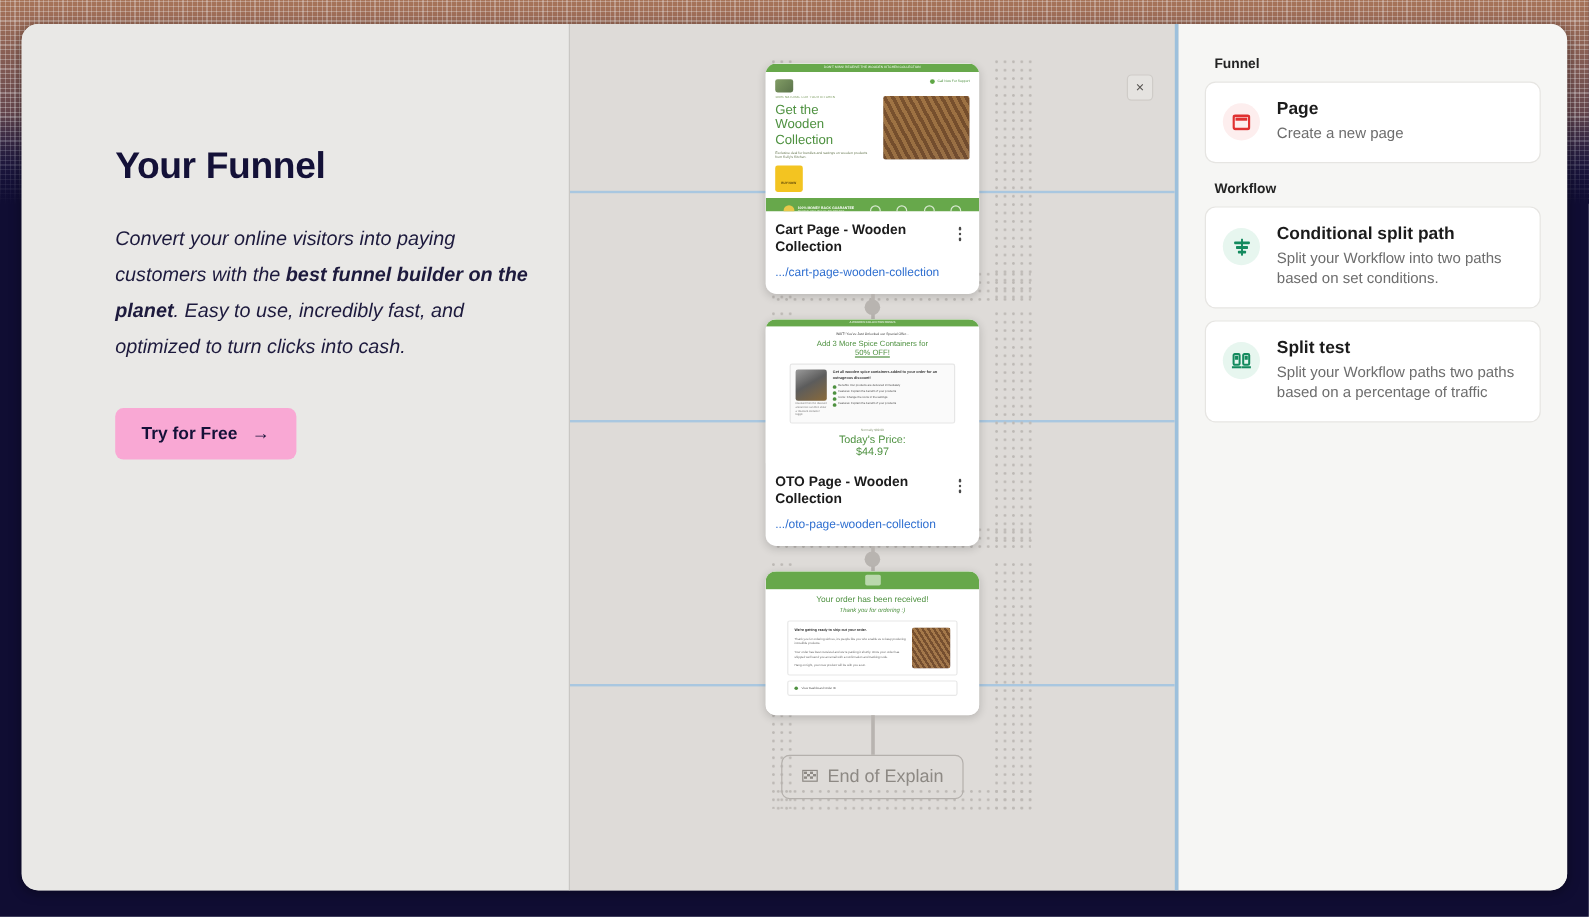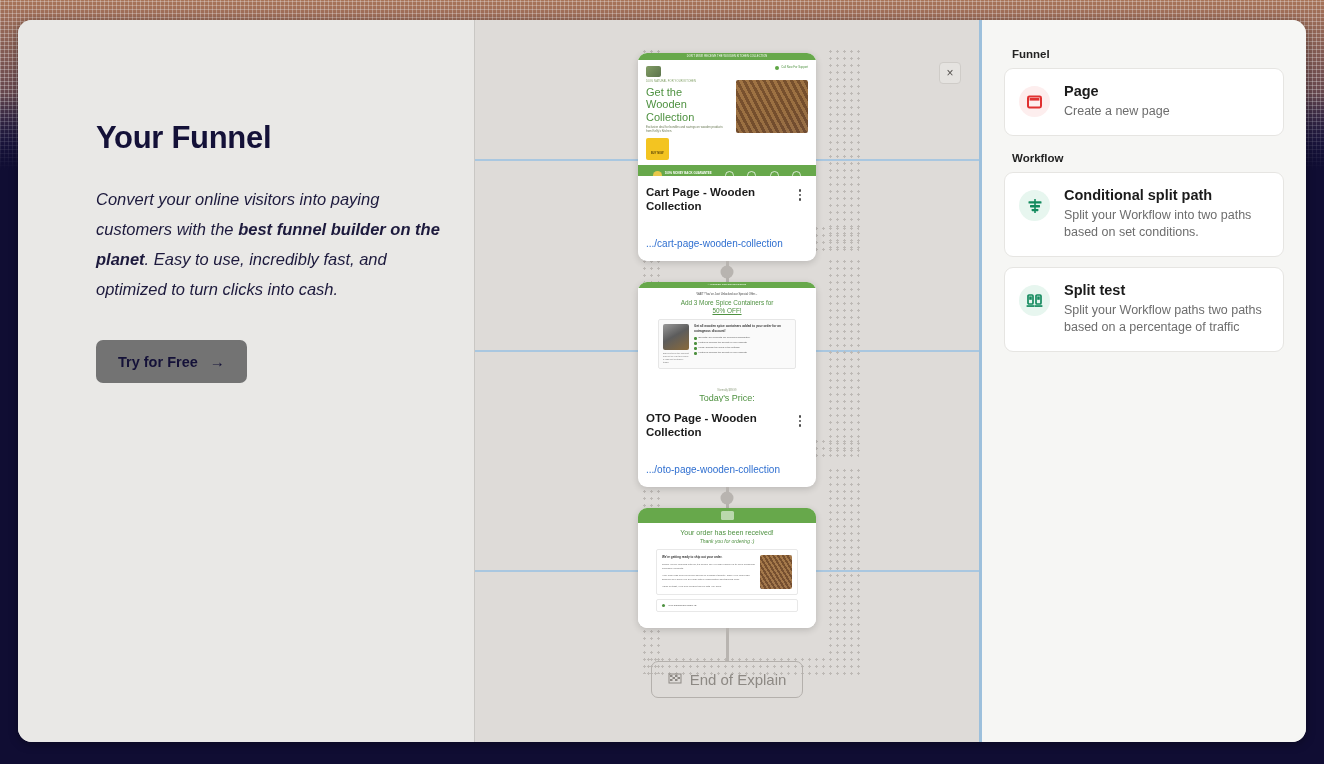--- a/index.html
+++ b/index.html
@@ -57,21 +57,21 @@
   }
   #subcopy {
     font-size: 16.5px; line-height: 30px; color: #1d1a3d;
     width: 358px;
     font-style: italic;
   }
   #subcopy b { font-weight: 700; }
   #cta {
     margin-top: 36px;
     display: inline-flex; align-items: center; gap: 12px;
-    background: #737373;
+    background: #f9a8d4;
     color: #141138;
     font-size: 14.5px; font-weight: 700;
     padding: 13px 22px;
     border: none; border-radius: 7px;
     cursor: pointer;
   }
   #cta .arrow { font-size: 15px; }
 
   
   #canvas {
@@ -115,21 +115,21 @@
     box-shadow: 0 2px 7px rgba(0,0,0,.16);
     overflow: hidden;
   }
   .node-preview { position: relative; width: 100%; overflow: hidden; background: #fff; }
   .node-meta { padding: 9px 10px 11px 8px; position: relative; }
   .node-title {
     font-size: 11.5px; font-weight: 700; color: #1b1b1b;
     line-height: 14px; width: 140px;
   }
   .node-url {
-    margin-top: 24px;
+    margin-top: 8px;
     font-size: 10px; color: #2f6fd0; line-height: 13px;
     width: 150px; word-break: break-all;
   }
   .kebab {
     position: absolute; right: 10px; top: 13px;
     width: 12px; display: flex; flex-direction: column;
     align-items: center; gap: 2px; cursor: pointer;
   }
   .kebab i { width: 2.5px; height: 2.5px; border-radius: 50%; background: #4a4a4a; display: block; }
 
@@ -319,21 +319,21 @@
                     <span style="width:2.5px;height:2.5px;border-radius:50%;background:#4e9140;display:block;margin-top:1px"></span>
                     <span class="mini blur" style="font-size:2.4px;color:#555">Icons: Change the icons in the settings</span>
                   </div>
                 <div style="display:flex;gap:2px;align-items:flex-start;margin-top:1.5px">
                     <span style="width:2.5px;height:2.5px;border-radius:50%;background:#4e9140;display:block;margin-top:1px"></span>
                     <span class="mini blur" style="font-size:2.4px;color:#555">Features: Explain the benefit of your products</span>
                   </div>
               </div>
             </div>
           </div>
-          <div style="text-align:center;margin-top:20px">
+          <div style="text-align:center;margin-top:4px">
             <div class="mini blur" style="font-size:2.6px;color:#8a9a7a">Normally $89.99</div>
             <div class="txt-green" style="font-size:9px;margin-top:1px">Today's Price:</div>
             <div class="txt-green" style="font-size:9px">$44.97</div>
           </div>
         </div>
         <div class="node-meta">
           <div class="node-title">OTO Page - Wooden Collection</div>
           <div class="node-url">.../oto-page-wooden-collection</div>
           <div class="kebab">
               <i></i>

